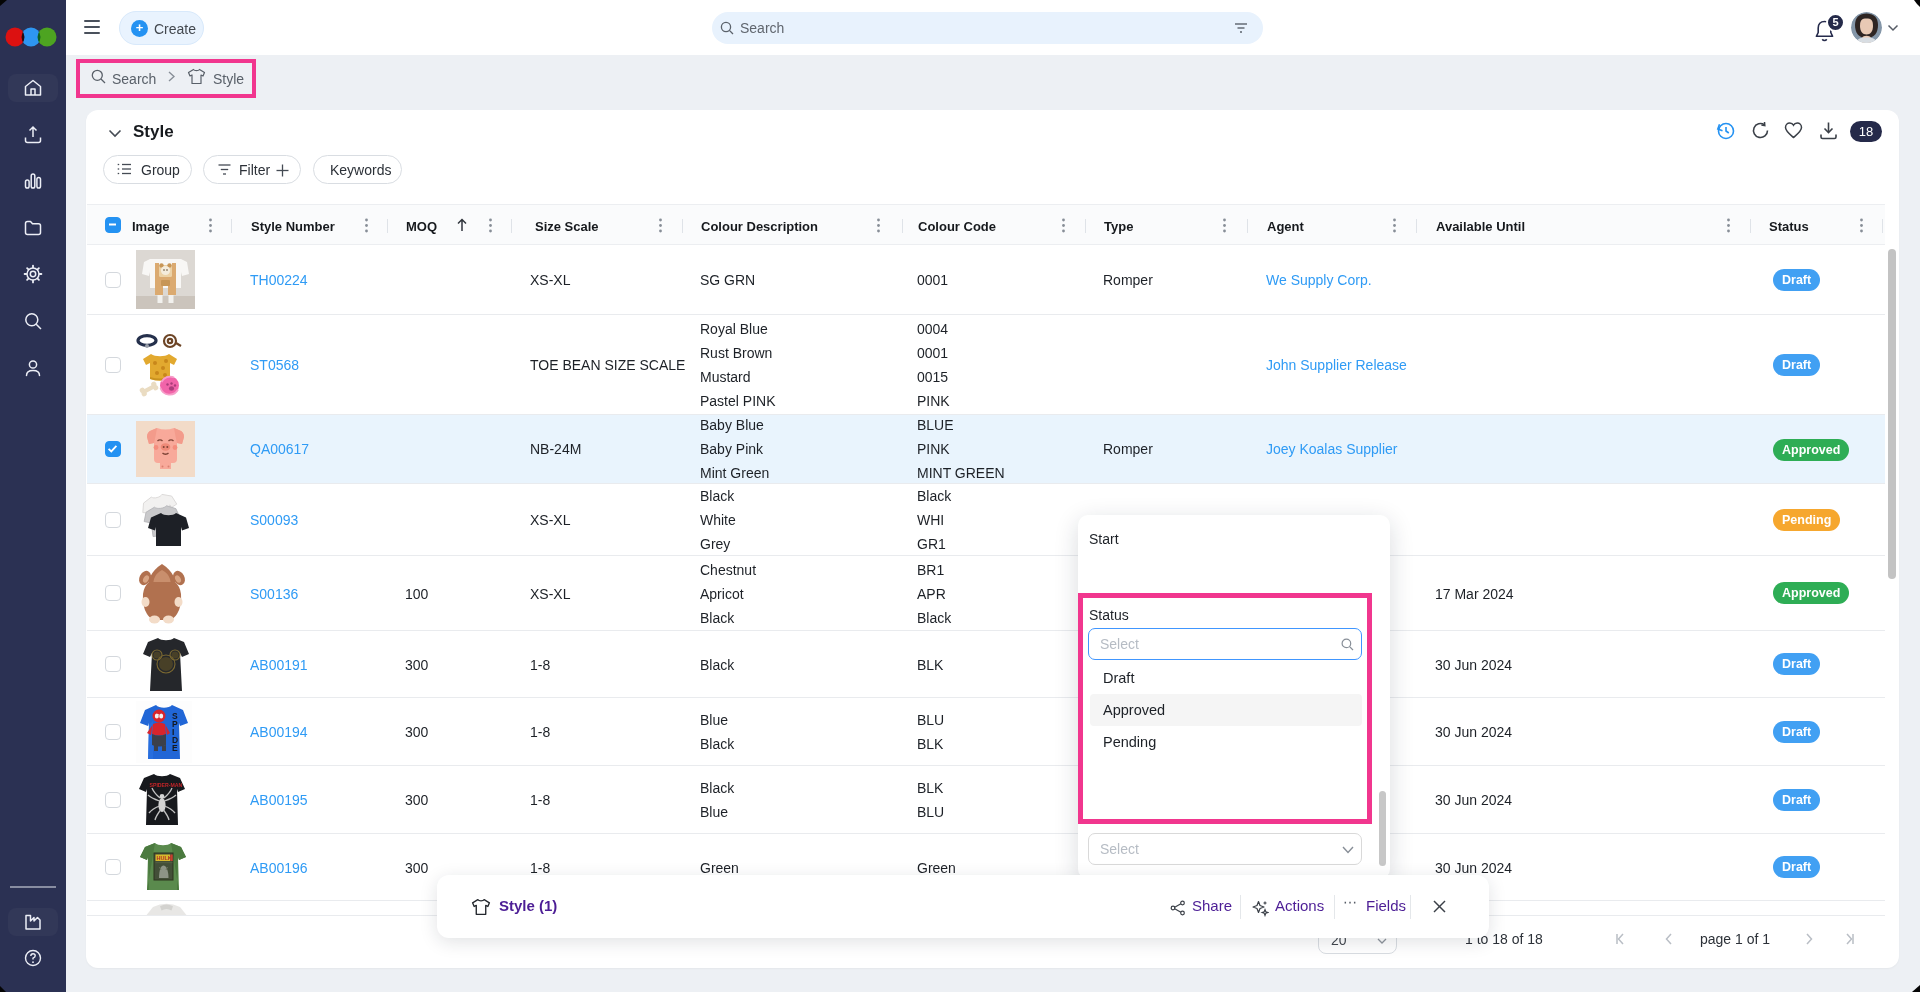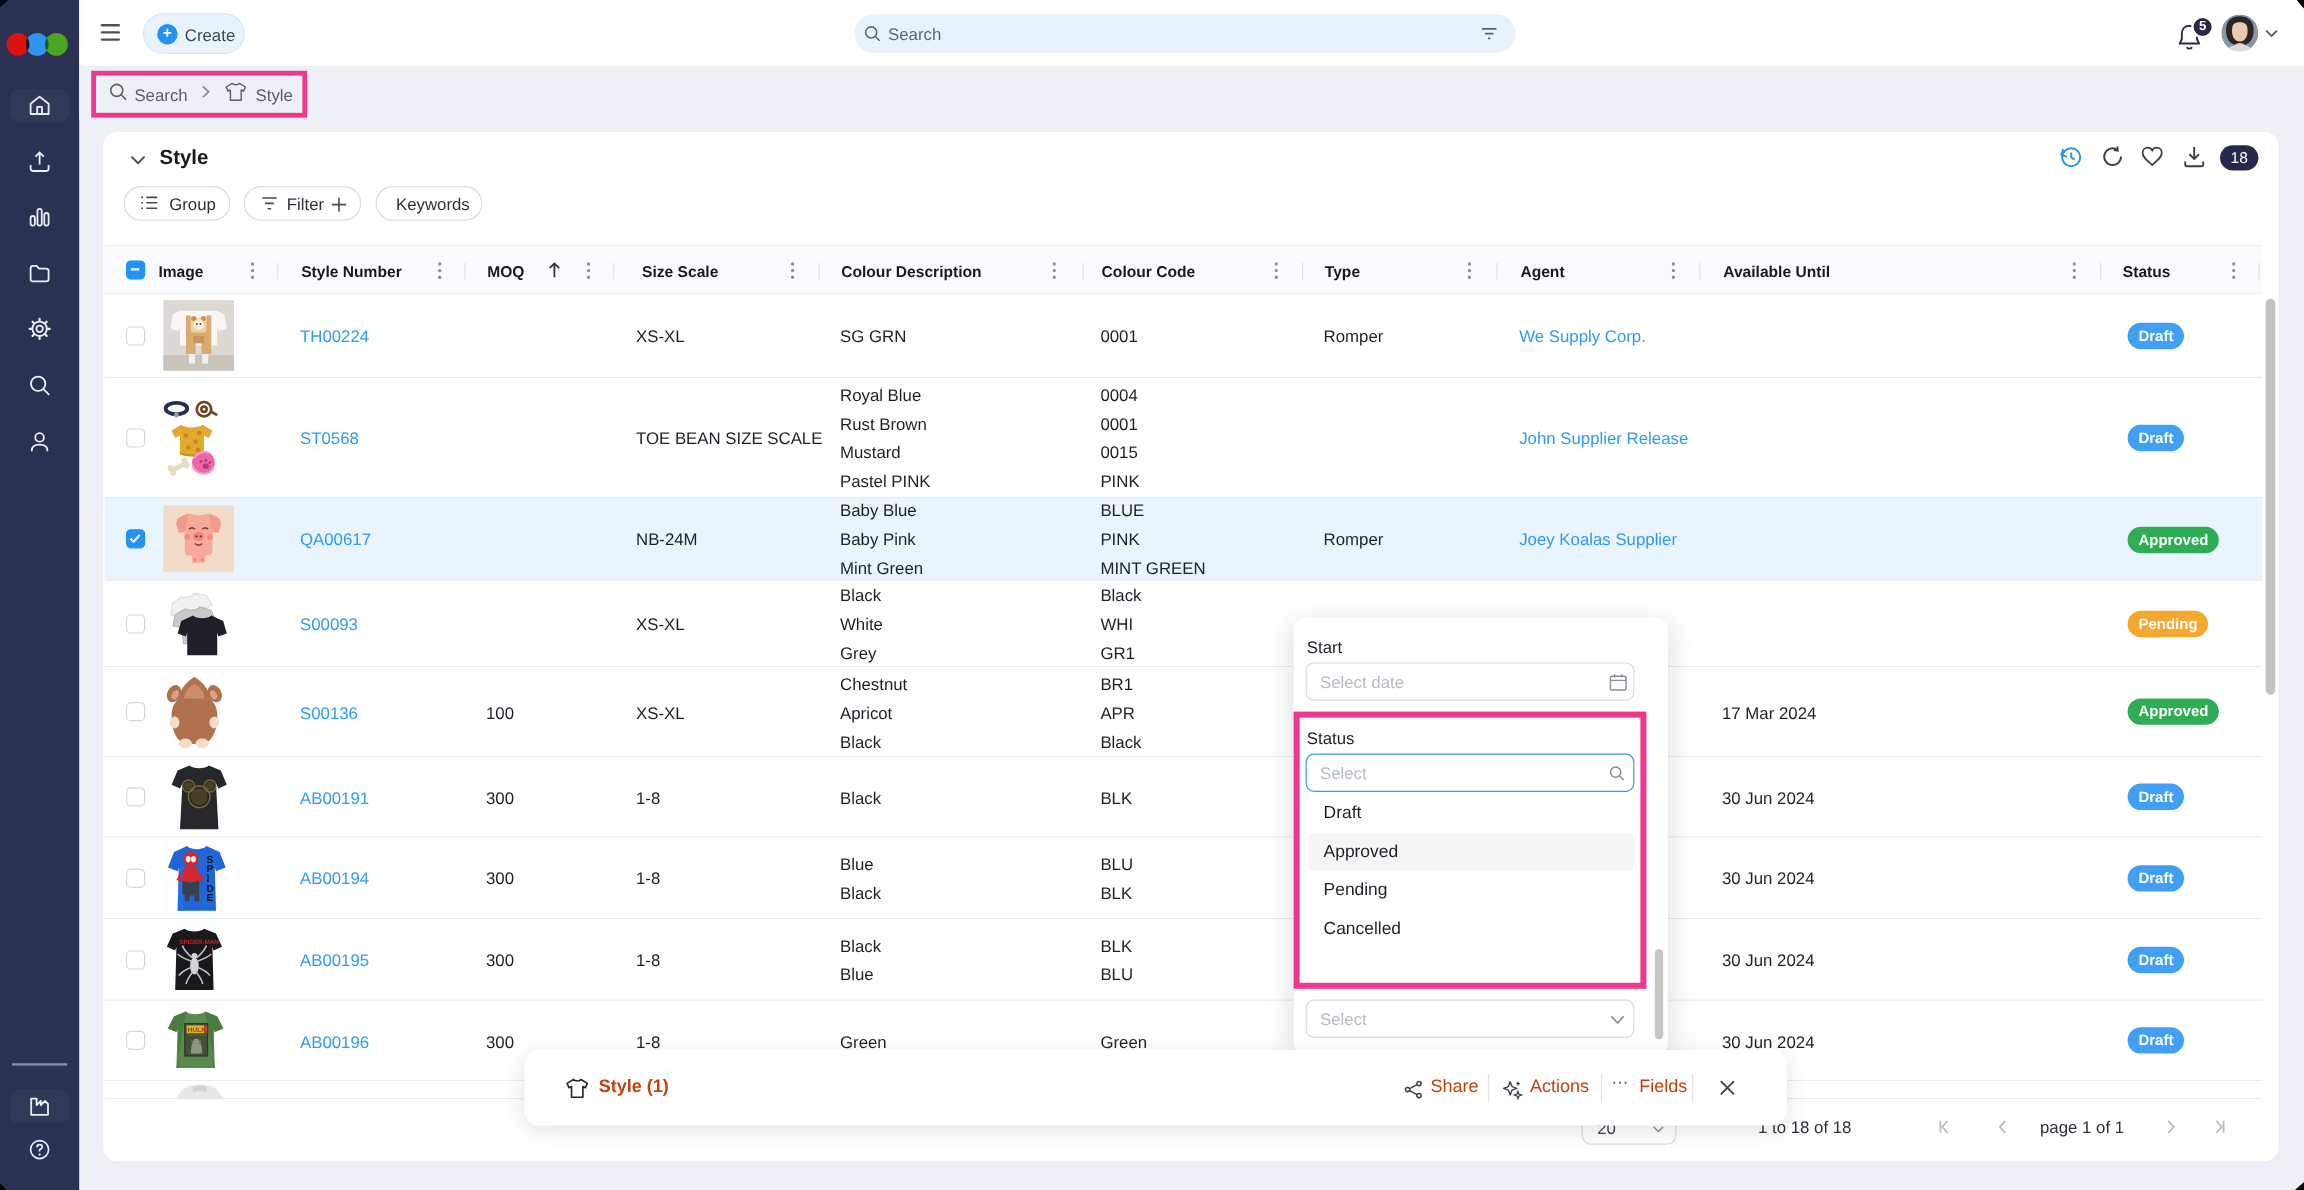--- a/index.html
+++ b/index.html
@@ -65,21 +65,21 @@
   #popup { left:1078px; top:515px; width:312px; height:364px; background:#fff; border-radius:10px; box-shadow:0 6px 24px rgba(20,30,50,.16); }
   #popup .lbl { position:absolute; font-size:14px; color:#1d2127; }
   .inpt { position:absolute; left:10px; width:274px; height:32px; border:1px solid #d9d9d9; border-radius:7px; background:#fff; }
   .inpt .ph { position:absolute; left:11px; top:7px; font-size:14px; color:#b6bcc4; }
   #pinkbox { position:absolute; left:0px; top:78px; width:294px; height:231px; border:5px solid #f1368e; }
   .opt { position:absolute; left:7px; width:272px; height:32px; font-size:14.5px; color:#1d2127; line-height:32px; padding-left:13px; }
   #popscroll { position:absolute; left:301px; top:276px; width:7px; height:75px; background:#c7c7c7; border-radius:4px; }
 
   
   #toolbar { left:437px; top:875px; width:1052px; height:63px; background:#fff; border-radius:12px; box-shadow:0 4px 18px rgba(20,30,50,.13); }
-  #toolbar .t { position:absolute; top:22px; font-size:15px; color:#c2410c; }
+  #toolbar .t { position:absolute; top:22px; font-size:15px; color:#4c1d95; }
   .tsep { position:absolute; top:20px; width:1px; height:24px; background:#e4e7ea; }
 
   #tscroll { position:absolute; left:1802px; top:139px; width:8px; height:330px; background:#c3c3c3; border-radius:4px; }
 </style>
 </head>
 <body>
 <div id="page">
 
   <div id="sidebar" class="abs">
     <svg class="abs" style="left:5px;top:27px" width="56" height="20" viewBox="0 0 56 20">
@@ -628,42 +628,32 @@
     <svg class="abs" style="left:1756px;top:822px" width="14" height="14" viewBox="0 0 14 14">
         <path d="M5 2 L9.5 7 L5 12" fill="none" stroke="#b9bec5" stroke-width="1.5"></path>
         <line x1="11" y1="2" x2="11" y2="12" stroke="#b9bec5" stroke-width="1.5"></line>
       </svg>
 
     <div id="tscroll"></div>
   </div>
 
   <div id="popup" class="abs">
     <div class="lbl" style="left:11px;top:16px">Start</div>
-    <div class="inpt" style="top:37px">
-      <div class="ph">Select date</div>
-      <svg class="abs" style="left:252px;top:8px" width="15" height="15" viewBox="0 0 15 15">
-          <rect x="1" y="2.5" width="13" height="11.5" rx="1.5" fill="none" stroke="#878e97" stroke-width="1.2"></rect>
-          <line x1="1" y1="6" x2="14" y2="6" stroke="#878e97" stroke-width="1.2"></line>
-          <line x1="4.5" y1="0.8" x2="4.5" y2="3.5" stroke="#878e97" stroke-width="1.2"></line>
-          <line x1="10.5" y1="0.8" x2="10.5" y2="3.5" stroke="#878e97" stroke-width="1.2"></line>
-        </svg>
-    </div>
     <div id="pinkbox">
       <div class="lbl" style="left:6px;top:9px;position:absolute;font-size:14px;color:#1d2127;">Status</div>
       <div class="inpt" style="left:5px;top:30px;width:274px;border-color:#4096ff;">
         <div class="ph">Select</div>
         <svg class="abs" style="left:252px;top:9px" width="13" height="13" viewBox="0 0 13 13">
             <circle cx="5.4" cy="5.4" r="4.3" fill="none" stroke="#878e97" stroke-width="1.2"></circle>
             <line x1="8.6" y1="8.6" x2="12" y2="12" stroke="#878e97" stroke-width="1.2"></line>
           </svg>
       </div>
       <div class="opt" style="top:64px">Draft</div>
       <div class="opt" style="top:96px;background:#f5f5f5;border-radius:4px;">Approved</div>
       <div class="opt" style="top:128px">Pending</div>
-      <div class="opt" style="top:160px">Cancelled</div>
     </div>
     <div class="lbl2"></div>
     <div class="inpt" style="top:318px">
       <div class="ph">Select</div>
       <svg class="abs" style="left:253px;top:12px" width="12" height="8" viewBox="0 0 12 8">
           <path d="M1 1 L6 6.5 L11 1" fill="none" stroke="#878e97" stroke-width="1.4"></path>
         </svg>
     </div>
     <div id="popscroll"></div>
   </div>

